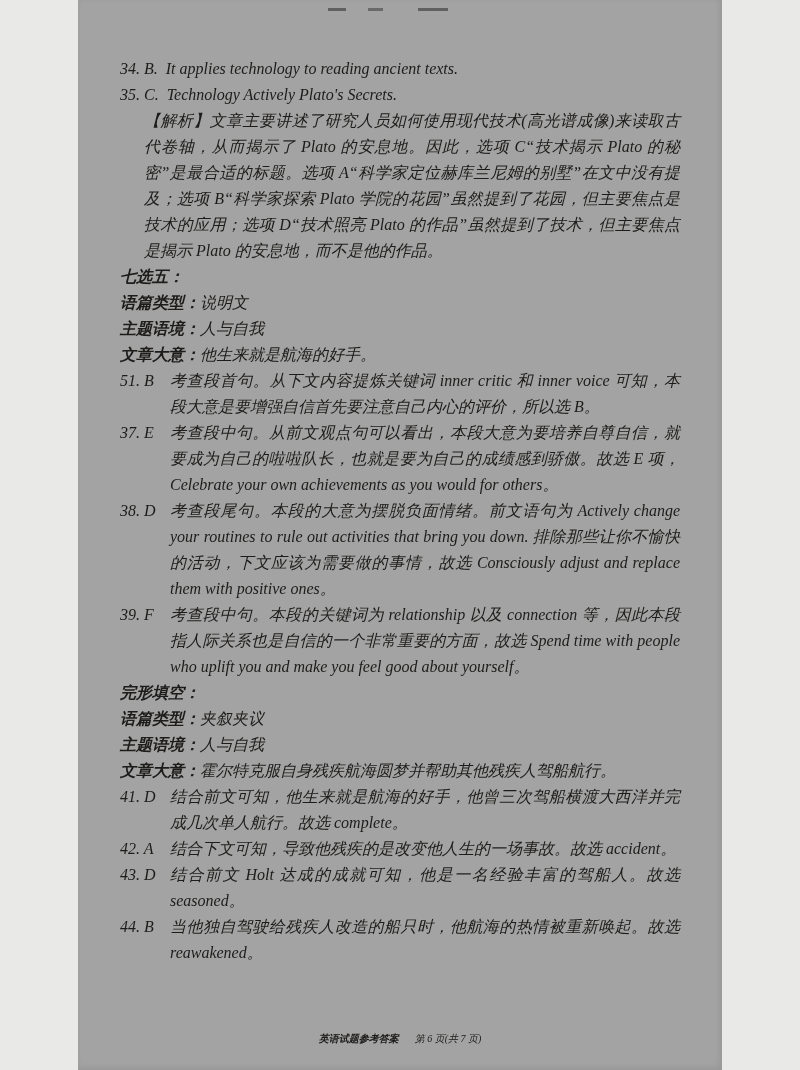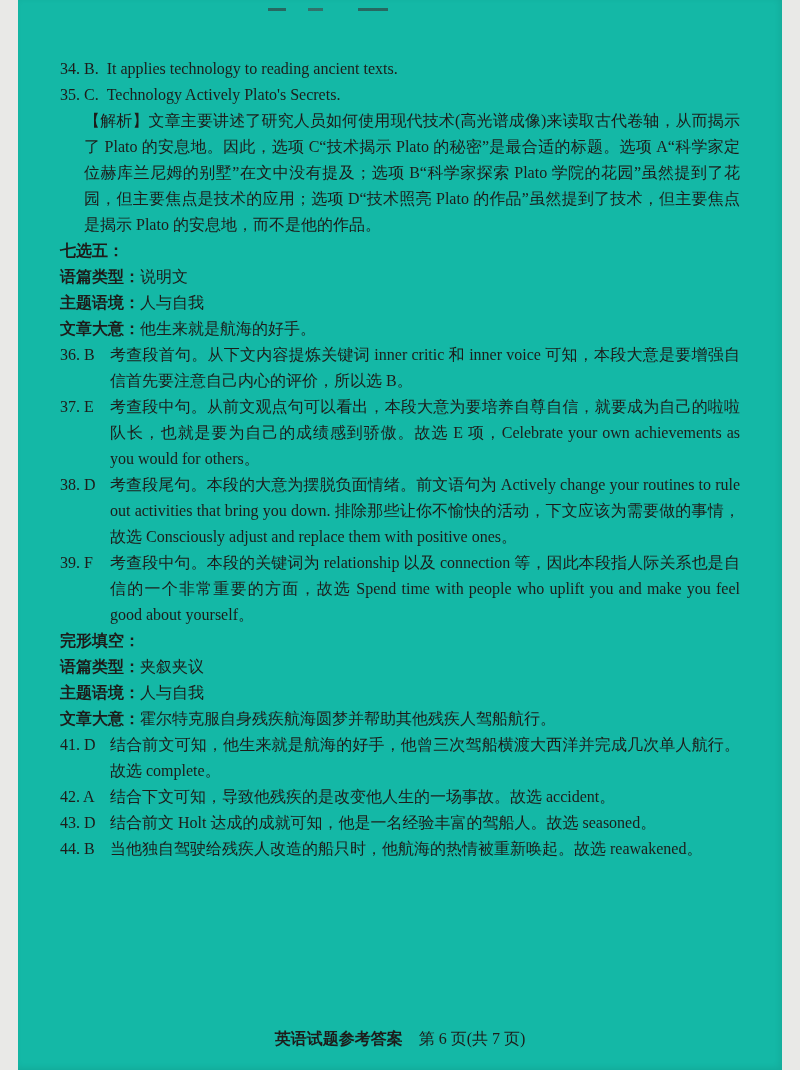--- a/index.html
+++ b/index.html
@@ -1,47 +1,48 @@
 <!DOCTYPE html>
 <html><head>
 <meta charset="utf-8">
 <style>
   * { margin:0; padding:0; box-sizing:border-box; }
   html,body { background:#e9e9e7; }
   .page {
     position:relative;
-    width:764px; height:1070px;
+    width:644px; height:1070px;
     margin:0 auto;
-    background:#14b8a6;
+    background:#a3a3a3;
     color:#1d1c1a;
     font-family:"Liberation Serif","DejaVu Serif",serif;
     font-size:16px;
     line-height:26px;
     overflow:hidden;
     box-shadow:inset -2px -2px 6px rgba(0,0,0,.08);
+    font-style:italic;
   }
   .content { padding:56px 42px 0 42px; }
   .q-head { white-space:normal; }
   .q-num { margin-right:8px; }
   .analysis {
     margin-left:24px;
     text-align:justify;
     text-justify:inter-ideograph;
   }
   .sec-heading { font-weight:bold; }
   .meta-line { }
   .meta-label { font-weight:bold; }
   .item { display:flex; align-items:flex-start; }
   .item-num { flex:0 0 50px; }
   .item-text { flex:1; text-align:justify; text-justify:inter-ideograph; }
   .footer {
     position:absolute;
     left:0; right:0; bottom:18px;
     text-align:center;
-    font-size:16px;
+    font-size:10px;
   }
   .footer-title { font-weight:bold; margin-right:16px; }
   .scan-artifact {
     position:absolute;
     top:8px; left:250px;
     width:120px; height:3px;
     background:linear-gradient(to right,#333 0 18px,transparent 18px 40px,#444 40px 55px,transparent 55px 90px,#333 90px 100%);
     opacity:.6;
   }
 </style>
@@ -66,21 +67,21 @@
       <p class="analysis">【解析】文章主要讲述了研究人员如何使用现代技术(高光谱成像)来读取古代卷轴，从而揭示了 Plato 的安息地。因此，选项 C“技术揭示 Plato 的秘密”是最合适的标题。选项 A“科学家定位赫库兰尼姆的别墅”在文中没有提及；选项 B“科学家探索 Plato 学院的花园”虽然提到了花园，但主要焦点是技术的应用；选项 D“技术照亮 Plato 的作品”虽然提到了技术，但主要焦点是揭示 Plato 的安息地，而不是他的作品。</p>
     </section>
 
     <section>
       <p class="sec-heading">七选五：</p>
       <p class="meta-line"><span class="meta-label">语篇类型：</span><span>说明文</span></p>
       <p class="meta-line"><span class="meta-label">主题语境：</span><span>人与自我</span></p>
       <p class="meta-line"><span class="meta-label">文章大意：</span><span>他生来就是航海的好手。</span></p>
 
       <div class="item">
-        <span class="item-num">36. B</span>
+        <span class="item-num">51. B</span>
         <span class="item-text">考查段首句。从下文内容提炼关键词 inner critic 和 inner voice 可知，本段大意是要增强自信首先要注意自己内心的评价，所以选 B。</span>
       </div>
       <div class="item">
         <span class="item-num">37. E</span>
         <span class="item-text">考查段中句。从前文观点句可以看出，本段大意为要培养自尊自信，就要成为自己的啦啦队长，也就是要为自己的成绩感到骄傲。故选 E 项，Celebrate your own achievements as you would for others。</span>
       </div>
       <div class="item">
         <span class="item-num">38. D</span>
         <span class="item-text">考查段尾句。本段的大意为摆脱负面情绪。前文语句为 Actively change your routines to rule out activities that bring you down. 排除那些让你不愉快的活动，下文应该为需要做的事情，故选 Consciously adjust and replace them with positive ones。</span>
       </div>

